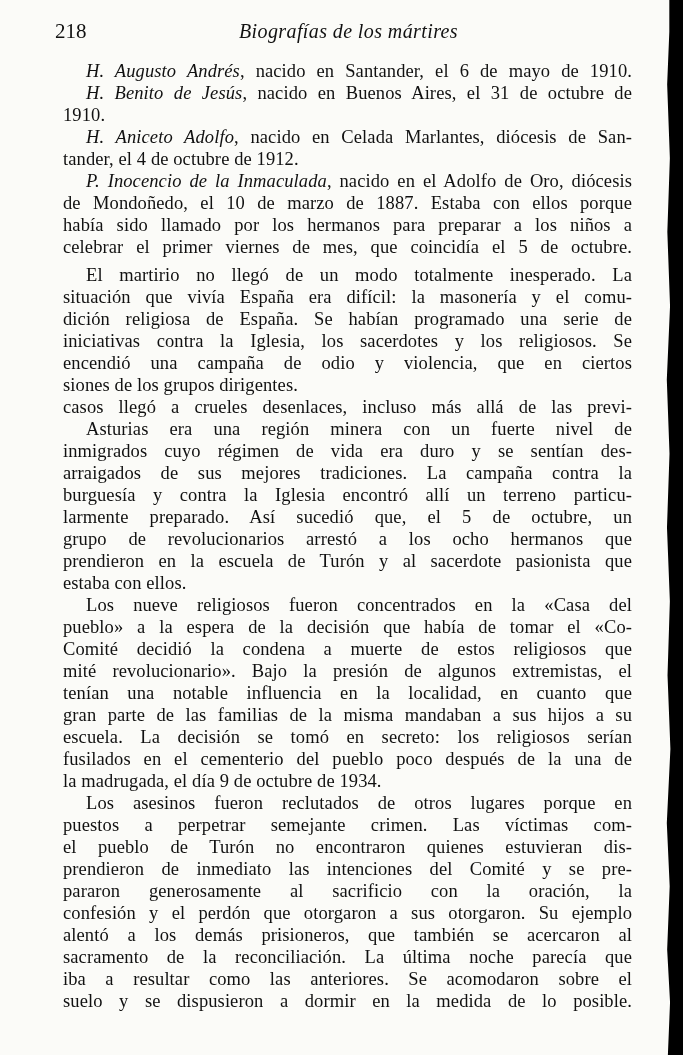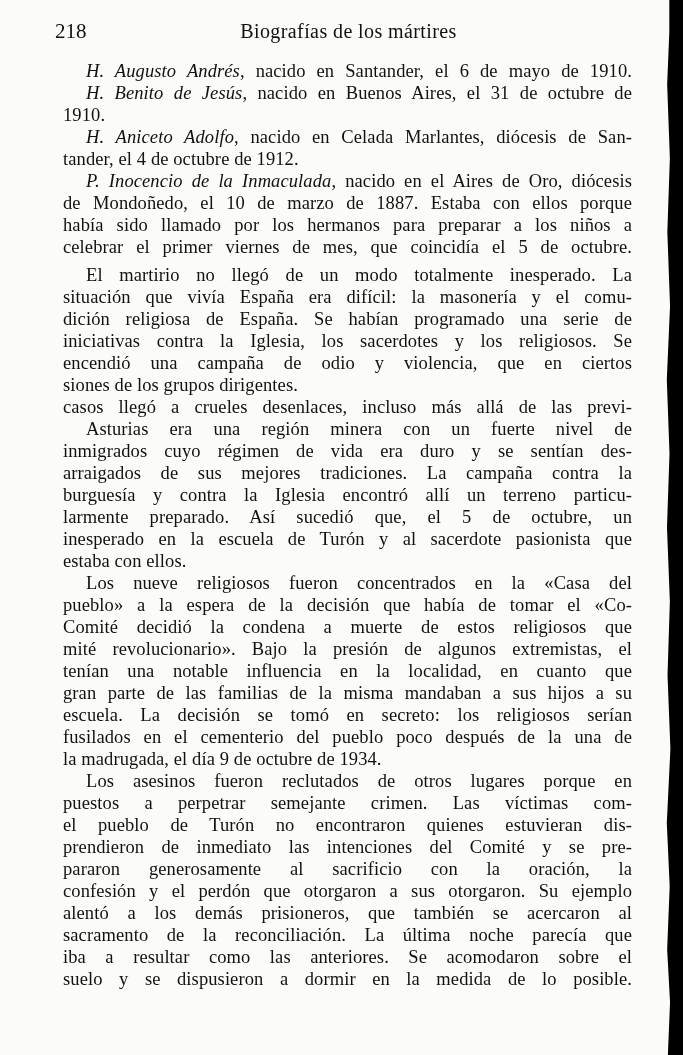--- a/index.html
+++ b/index.html
@@ -22,20 +22,21 @@
     top: 19px;
     font-size: 21px;
     line-height: 24px;
   }
   .running-title {
     position: absolute;
     left: 65px;
     top: 19px;
     width: 567px;
     text-align: center;
+    font-style: italic;
     font-size: 20px;
     line-height: 24px;
     letter-spacing: 0.4px;
   }
   .text-column {
     position: absolute;
     left: 63px;
     top: 60px;
     width: 569px;
   }
@@ -81,38 +82,39 @@
 
 <div class="page" style="--paper: #fbfbf8; --ink: #111111; --band: #000000;">
   <div class="page-number">218</div>
   <div class="running-title">Biografías de los mártires</div>
   <div class="text-column">
       <div class="line indent"><i>H. Augusto Andrés</i><span>, nacido en Santander, el 6 de mayo de 1910.</span></div>
       <div class="line indent"><i>H. Benito de Jesús</i><span>, nacido en Buenos Aires, el 31 de octubre de</span></div>
       <div class="line last"><span>1910.</span></div>
       <div class="line indent"><i>H. Aniceto Adolfo</i><span>, nacido en Celada Marlantes, diócesis de San-</span></div>
       <div class="line last"><span>tander, el 4 de octubre de 1912.</span></div>
-      <div class="line indent"><i>P. Inocencio de la Inmaculada</i><span>, nacido en el Aires de Oro, diócesis</span></div>
+      <div class="line indent"><i>P. Inocencio de la Inmaculada</i><span>, nacido en el Adolfo de Oro, diócesis</span></div>
       <div class="line"><span>de Mondoñedo, el 10 de marzo de 1887. Estaba con ellos porque</span></div>
       <div class="line"><span>había sido llamado por los hermanos para preparar a los niños a</span></div>
       <div class="line"><span>celebrar el primer viernes de mes, que coincidía el 5 de octubre.</span></div>
       <div class="gap" style="height: 6px;"></div>
       <div class="line indent"><span>El martirio no llegó de un modo totalmente inesperado. La</span></div>
       <div class="line"><span>situación que vivía España era difícil: la masonería y el comu-</span></div>
       <div class="line"><span>dición religiosa de España. Se habían programado una serie de</span></div>
       <div class="line"><span>iniciativas contra la Iglesia, los sacerdotes y los religiosos. Se</span></div>
       <div class="line"><span>encendió una campaña de odio y violencia, que en ciertos</span></div>
       <div class="line last"><span>siones de los grupos dirigentes.</span></div>
       <div class="line"><span>casos llegó a crueles desenlaces, incluso más allá de las previ-</span></div>
       <div class="line indent"><span>Asturias era una región minera con un fuerte nivel de</span></div>
       <div class="line"><span>inmigrados cuyo régimen de vida era duro y se sentían des-</span></div>
       <div class="line"><span>arraigados de sus mejores tradiciones. La campaña contra la</span></div>
       <div class="line"><span>burguesía y contra la Iglesia encontró allí un terreno particu-</span></div>
       <div class="line"><span>larmente preparado. Así sucedió que, el 5 de octubre, un</span></div>
-      <div class="line"><span>inesperado en la escuela de Turón y al sacerdote pasionista que</span></div>
+      <div class="line"><span>grupo de revolucionarios arrestó a los ocho hermanos que</span></div>
+      <div class="line"><span>prendieron en la escuela de Turón y al sacerdote pasionista que</span></div>
       <div class="line last"><span>estaba con ellos.</span></div>
       <div class="line indent"><span>Los nueve religiosos fueron concentrados en la «Casa del</span></div>
       <div class="line"><span>pueblo» a la espera de la decisión que había de tomar el «Co-</span></div>
       <div class="line"><span>Comité decidió la condena a muerte de estos religiosos que</span></div>
       <div class="line"><span>mité revolucionario». Bajo la presión de algunos extremistas, el</span></div>
       <div class="line"><span>tenían una notable influencia en la localidad, en cuanto que</span></div>
       <div class="line"><span>gran parte de las familias de la misma mandaban a sus hijos a su</span></div>
       <div class="line"><span>escuela. La decisión se tomó en secreto: los religiosos serían</span></div>
       <div class="line"><span>fusilados en el cementerio del pueblo poco después de la una de</span></div>
       <div class="line last"><span>la madrugada, el día 9 de octubre de 1934.</span></div>

